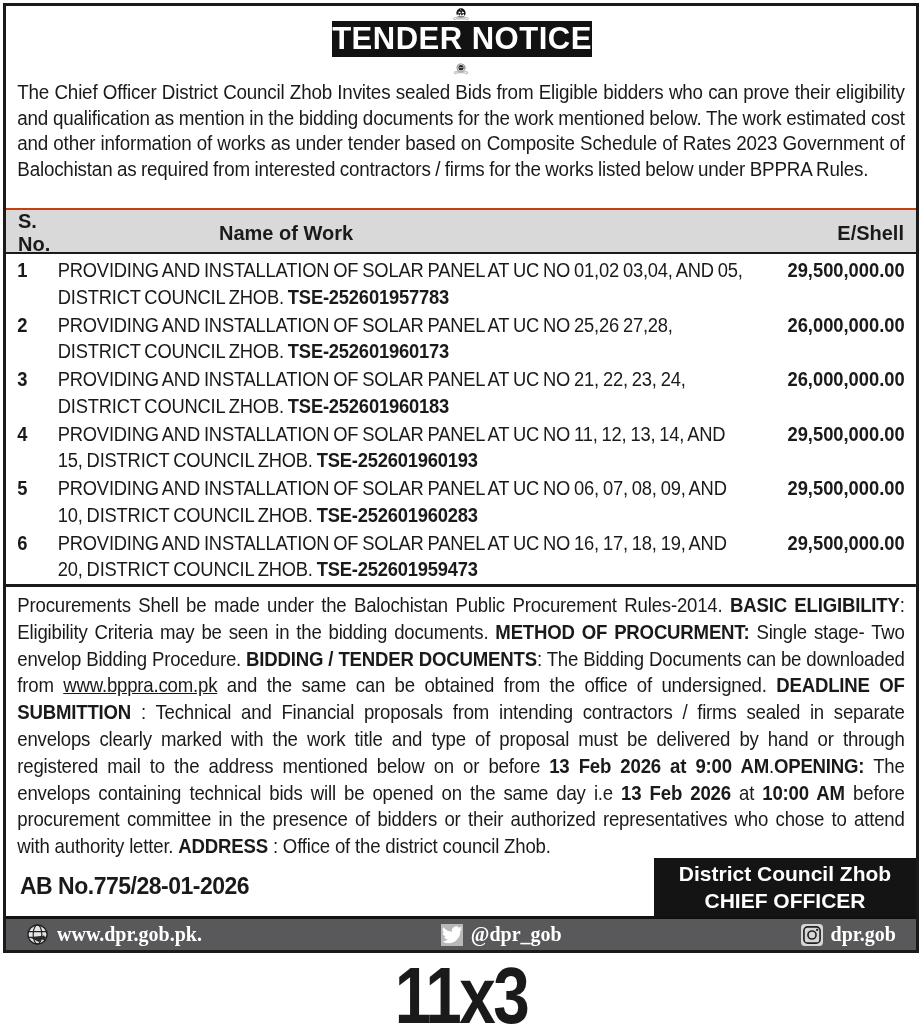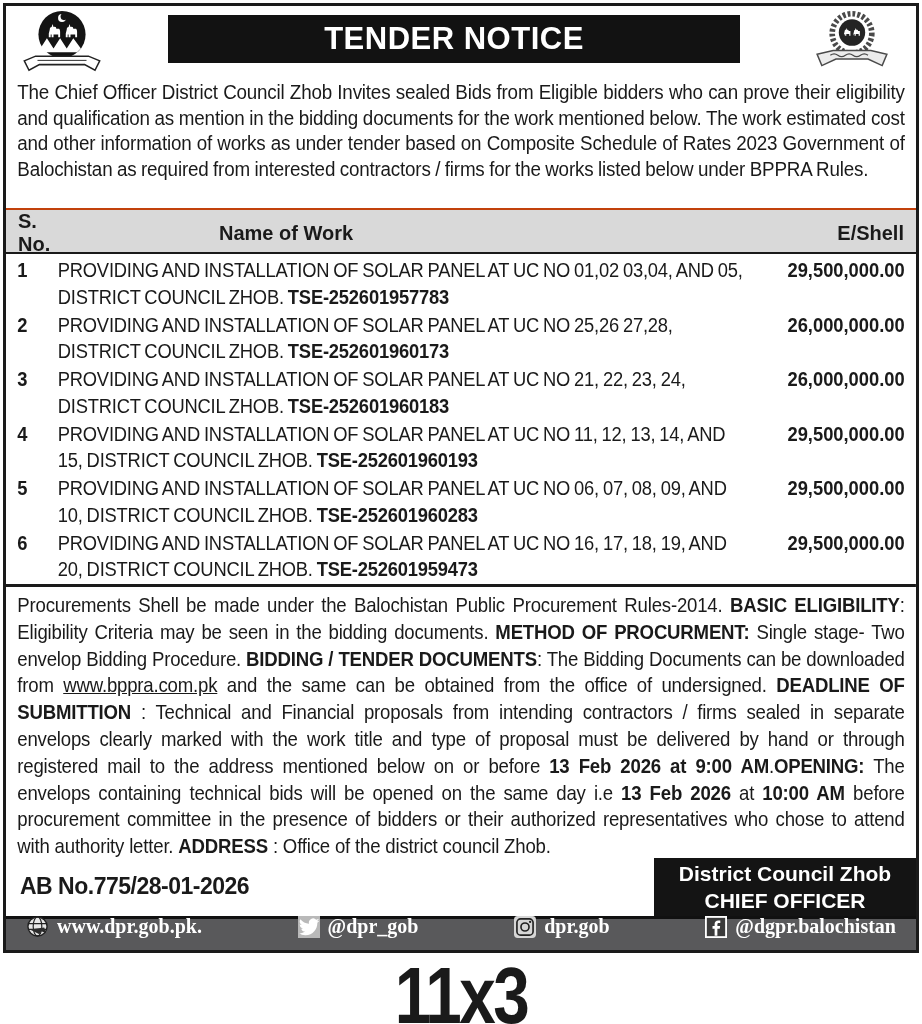--- a/index.html
+++ b/index.html
@@ -1,20 +1,20 @@
 <!DOCTYPE html>
 <html><head>
 <meta charset="utf-8">
 <style>
   html,body{margin:0;padding:0;background:#fff;}
   .page{position:relative;width:922px;height:1024px;background:#fff;overflow:hidden;
         font-family:"Liberation Sans",sans-serif;color:#1a1a1a;}
   .notice{position:absolute;left:3px;top:3px;width:910px;border:3px solid #1a1a1a;background:#fff;box-sizing:content-box;}
   
-  .nheader{height:70px;display:flex;align-items:center;padding:2px 8px 0;box-sizing:border-box;}
+  .nheader{height:70px;display:flex;align-items:center;padding:2px 8px 0;box-sizing:border-box;flex-direction:column;}
   .titlebar{flex:1;margin:0 56px 6px 58px;height:48px;background:#121212;display:flex;align-items:center;justify-content:center;}
   .titlebar span{color:#fff;font-weight:bold;font-size:31px;letter-spacing:.5px;}
   
   .condense{transform:scaleX(.94);transform-origin:0 0;width:106.38% !important;}
   
   .intro{margin:0;padding:4px 12px 0;box-sizing:border-box;height:132px;font-size:20px;line-height:25.5px;
          text-align:justify;letter-spacing:-.2px;word-spacing:-.5px;}
   
   .thead{display:grid;grid-template-columns:55px 1fr 175px;align-items:center;height:46px;background:#d9d9d9;
          border-top:2px solid #c2410c;border-bottom:2px solid #1a1a1a;padding:0 12px;box-sizing:border-box;
@@ -33,21 +33,21 @@
          font-size:19.8px;line-height:26.8px;text-align:justify;letter-spacing:-.2px;}
   .terms .b{font-weight:bold;}
   .terms .u{text-decoration:underline;}
   
   .bottomrow{position:relative;height:54px;}
   .abno{position:absolute;left:14px;bottom:16px;font-size:23px;font-weight:bold;letter-spacing:-.5px;}
   .sig{position:absolute;right:0;top:-4px;width:262px;height:58px;background:#141414;color:#fff;z-index:2;
        text-align:center;font-weight:bold;font-size:21px;line-height:27px;padding-top:2px;box-sizing:border-box;}
   
   .footerbar{height:34px;background:#59595b;border-top:3px solid #111;display:flex;align-items:flex-end;
-             justify-content:space-between;padding:12px 20px;box-sizing:border-box;color:#fff;
+             justify-content:space-between;padding:4px 20px;box-sizing:border-box;color:#fff;
              font-family:"Liberation Serif",serif;font-weight:bold;font-size:20px;}
   .fitem{display:flex;align-items:center;gap:8px;white-space:nowrap;}
   
   .sizetag{position:absolute;left:0;top:950px;width:100%;text-align:center;font-size:80px;font-weight:bold;
            letter-spacing:-3px;transform:scaleX(.82);transform-origin:50% 0;}
   svg{display:block;}
 </style>
 </head>
 <body>
 
@@ -162,25 +162,18 @@
       </span>
       <span class="fitem">
         <svg width="22" height="22" viewBox="0 0 24 24">
           <rect width="24" height="24" rx="4" fill="#d6d6d6"></rect>
           <rect x="3.2" y="3.2" width="17.6" height="17.6" rx="4" fill="none" stroke="#222" stroke-width="1.8"></rect>
           <circle cx="12" cy="12" r="4.4" fill="none" stroke="#222" stroke-width="1.8"></circle>
           <circle cx="17.6" cy="6.4" r="1.3" fill="#222"></circle>
         </svg>
         <span>dpr.gob</span>
       </span>
-      <span class="fitem">
-        <svg width="22" height="22" viewBox="0 0 24 24">
-          <rect x="1" y="1" width="22" height="22" fill="#3a3a3a" stroke="#fff" stroke-width="2"></rect>
-          <path d="M13.5 21.5v-7.6h2.6l.4-3h-3V9c0-.9.3-1.5 1.6-1.5h1.6V4.9c-.3 0-1.2-.1-2.3-.1-2.3 0-3.9 1.4-3.9 4v2.1H8.2v3h2.3v7.6z" fill="#fff"></path>
-        </svg>
-        <span>@dgpr.balochistan</span>
-      </span>
     </div>
 
   </div>
 
   <div class="sizetag">11x3</div>
 </div>
 
 </body></html>

